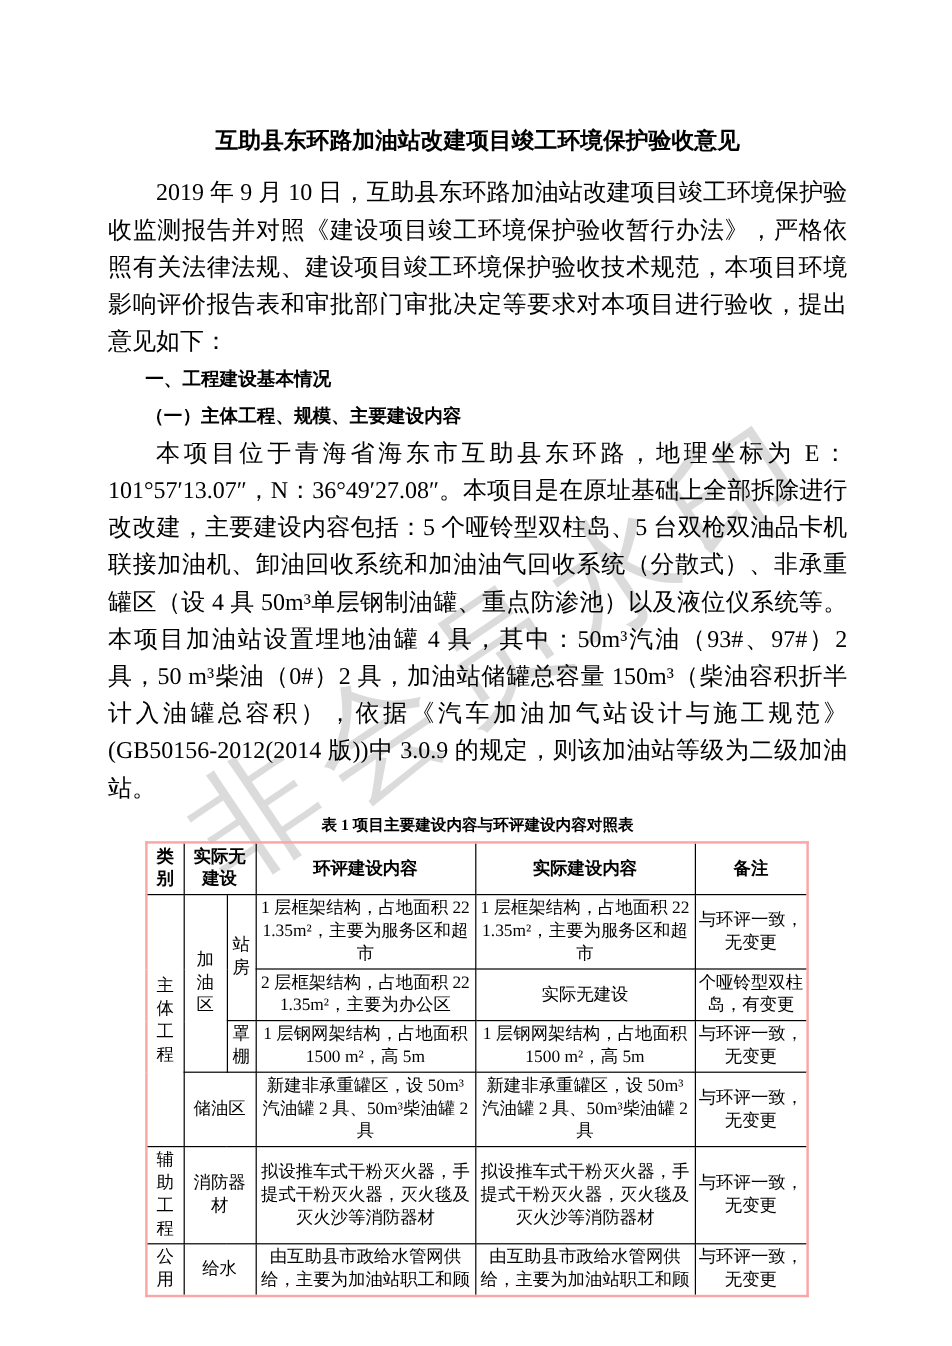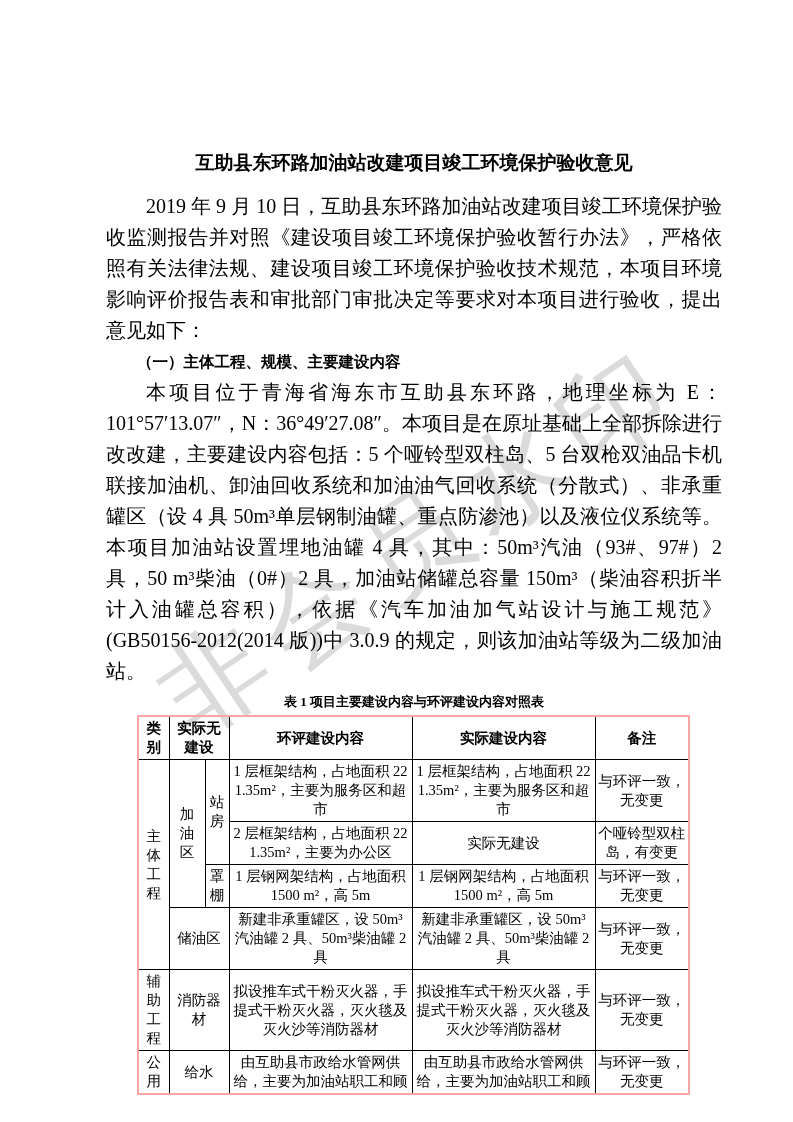--- a/index.html
+++ b/index.html
@@ -19,21 +19,21 @@
     font-size:106px;
     line-height:108px;
     letter-spacing:14px;
     white-space:nowrap;
     color:rgba(0,0,0,0.14);
     font-family:"DejaVu Sans","Liberation Sans",sans-serif;
     pointer-events:none;
     z-index:0;
   }
   .content{
-    position:absolute;left:106px;top:103px;width:616px;z-index:1;margin-top:45px;
+    position:absolute;left:90px;top:103px;width:616px;z-index:1;
   }
   .title{
     font-size:19px;font-weight:bold;text-align:center;
     line-height:30px;margin:0 0 13px 0;
   }
   .body-para{
     font-size:20px;line-height:31px;text-align:justify;
     text-indent:2em;margin:0;
   }
   .heading{
@@ -68,20 +68,21 @@
 <div class="page">
 
   <div class="watermark">非会员水印</div>
 
   <div class="content">
 
     <div class="title">互助县东环路加油站改建项目竣工环境保护验收意见</div>
 
     <p class="body-para">2019 年 9 月 10 日，互助县东环路加油站改建项目竣工环境保护验收监测报告并对照《建设项目竣工环境保护验收暂行办法》，严格依照有关法律法规、建设项目竣工环境保护验收技术规范，本项目环境影响评价报告表和审批部门审批决定等要求对本项目进行验收，提出意见如下：</p>
 
+    <p class="heading">一、工程建设基本情况</p>
     <p class="heading">（一）主体工程、规模、主要建设内容</p>
 
     <p class="body-para">本项目位于青海省海东市互助县东环路，地理坐标为 E：101°57′13.07″，N：36°49′27.08″。本项目是在原址基础上全部拆除进行改改建，主要建设内容包括：5 个哑铃型双柱岛、5 台双枪双油品卡机联接加油机、卸油回收系统和加油油气回收系统（分散式）、非承重罐区（设 4 具 50m³单层钢制油罐、重点防渗池）以及液位仪系统等。本项目加油站设置埋地油罐 4 具，其中：50m³汽油（93#、97#）2 具，50 m³柴油（0#）2 具，加油站储罐总容量 150m³（柴油容积折半计入油罐总容积），依据《汽车加油加气站设计与施工规范》(GB50156-2012(2014 版))中 3.0.9 的规定，则该加油站等级为二级加油站。</p>
 
 
     <div class="tbl-caption">表 1  项目主要建设内容与环评建设内容对照表</div>
 
     <table class="cmp">
       <colgroup>
         <col style="width:31px">

